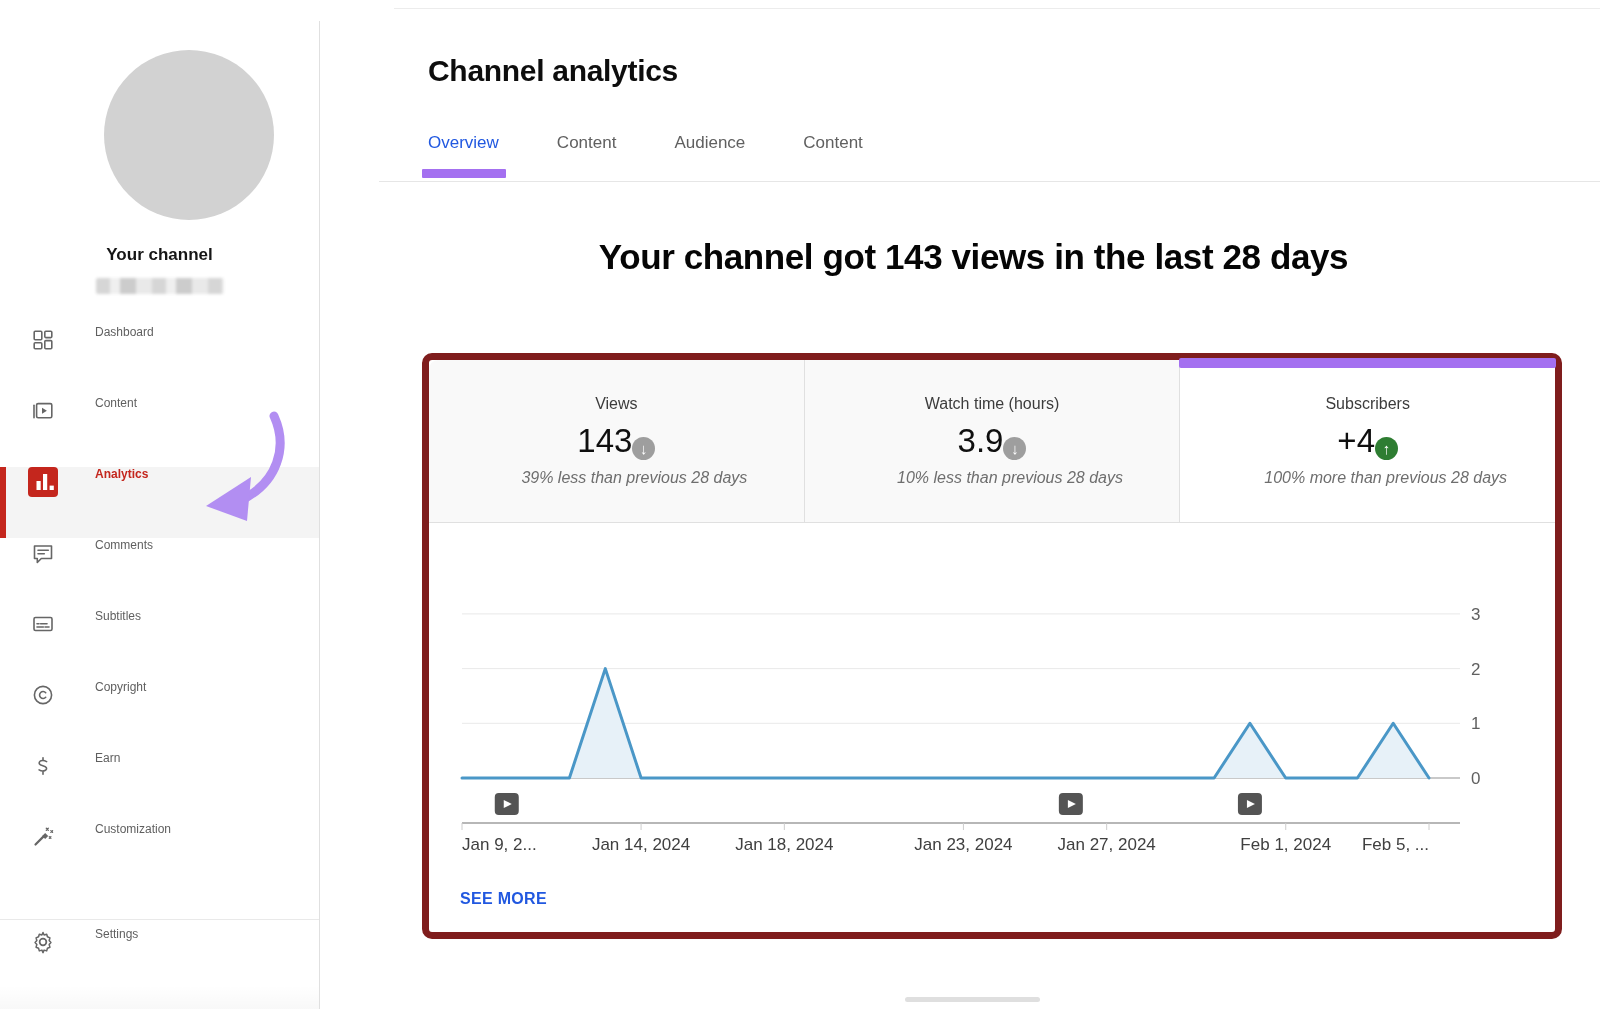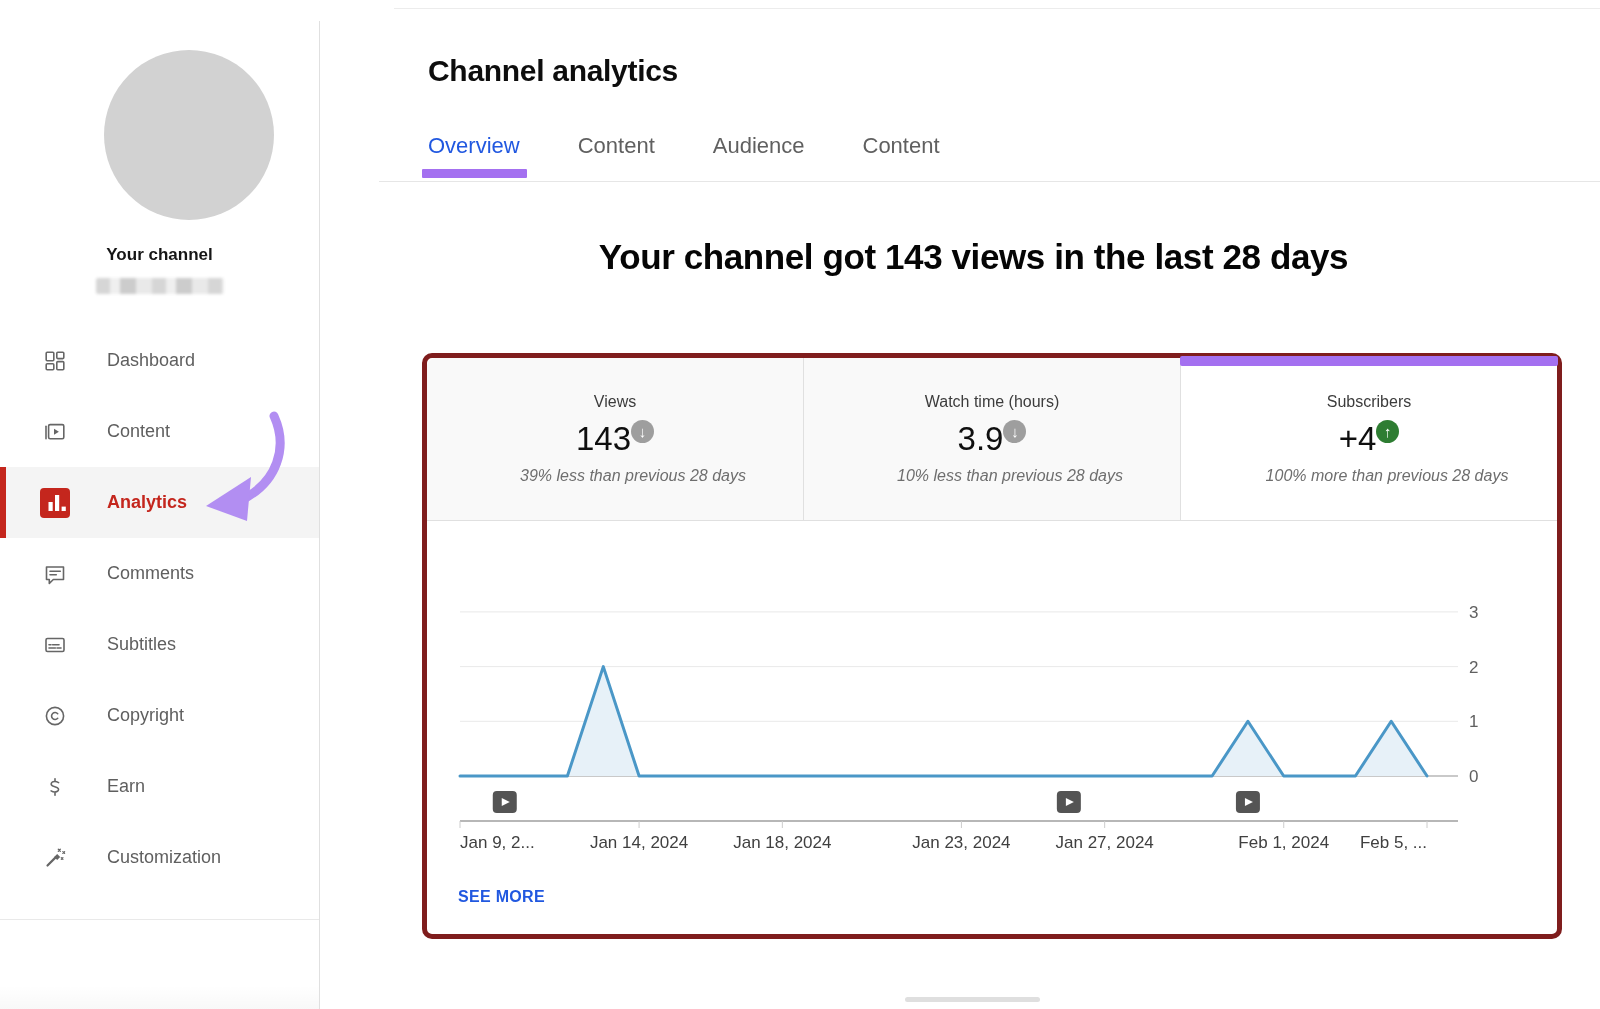--- a/index.html
+++ b/index.html
@@ -9,50 +9,50 @@
 
   
   .sidebar{position:absolute;left:0;top:0;width:320px;height:100%;background:#fff;border-right:1px solid #e0e0e0;box-sizing:border-box;margin-top:21px;}
   .sidebar::after{content:"";position:absolute;left:0;right:0;bottom:0;height:45px;background:linear-gradient(to bottom,rgba(0,0,0,0),rgba(0,0,0,0.05));pointer-events:none;}
   .avatar{position:absolute;left:104px;top:29px;width:170px;height:170px;border-radius:50%;background:#d2d2d2;}
   .your-channel{position:absolute;left:0;top:224px;width:100%;text-align:center;font-size:17px;font-weight:700;color:#161616;}
   .handle-redacted{position:absolute;top:257px;left:50%;transform:translateX(-50%);width:128px;height:16px;border-radius:2px;
       background:repeating-linear-gradient(90deg,#d6d6d6 0 14px,#efefef 14px 24px,#cccccc 24px 40px,#e9e9e9 40px 56px);
       filter:blur(1.5px);}
   .menu{position:absolute;top:304px;left:0;width:100%;}
-  .menu-item{position:relative;height:71px;display:flex;align-items:center;padding-left:40px;box-sizing:border-box;gap:37px;
-      color:#5f5f5f;font-size:18px;font-weight:500;cursor:pointer;}
+  .menu-item{position:relative;height:71px;display:flex;padding-left:28px;box-sizing:border-box;gap:37px;
+      color:#5f5f5f;font-size:12px;font-weight:500;cursor:pointer;}
   .mi-icon{width:30px;height:30px;flex:0 0 30px;display:flex;align-items:center;justify-content:center;}
   .menu-item.active{background:#f4f4f4;color:var(--active-red,#c4261d);font-weight:600;}
   .menu-item.active::before{content:"";position:absolute;left:0;top:0;width:6px;height:100%;background:var(--active-red,#c4261d);}
   .menu-divider{margin:26px 0 7px 0;border:none;border-top:1px solid #e9e9e9;}
   .annotation-arrow{position:absolute;left:195px;top:388px;pointer-events:none;}
 
   
   .main{position:absolute;left:379px;top:0;right:0;height:100%;}
   .main-topline{position:absolute;left:15px;right:0;top:8px;height:1px;background:#ececec;}
   .page-title{position:absolute;left:49px;top:34px;font-size:30px;font-weight:700;color:#0d0d0d;letter-spacing:-0.3px;}
-  .tabs{position:absolute;left:49px;top:133px;display:flex;gap:58px;font-size:22px;font-weight:500;color:#606060;}
+  .tabs{position:absolute;left:49px;top:133px;display:flex;gap:58px;font-size:17px;font-weight:500;color:#606060;}
   .tab{position:relative;cursor:pointer;}
   .tab.active{color:var(--link-blue,#2158e0);}
   .tab-underline{position:absolute;left:-6px;right:-7px;top:36px;height:9px;background:var(--accent-purple,#a470f0);border-radius:1px;}
   .tabs-divider{position:absolute;left:0;right:0;top:181px;height:1px;background:#e6e6e6;}
   .headline{position:absolute;left:0;right:32px;top:237px;text-align:center;font-size:35px;font-weight:800;color:#050505;letter-spacing:-0.4px;}
 
   
-  .card{position:absolute;left:43px;top:353px;width:1140px;height:586px;background:#fff;border:5px solid #7f1d1d;border-radius:10px;box-sizing:border-box;}
+  .card{position:absolute;left:43px;top:353px;width:1140px;height:586px;background:#fff;border:7px solid #7f1d1d;border-radius:10px;box-sizing:border-box;}
   .metrics{display:flex;height:162px;border-bottom:1px solid #e0e0e0;}
   .metric{flex:1;position:relative;background:#f9f9f9;border-right:1px solid #e0e0e0;display:flex;flex-direction:column;
       align-items:center;justify-content:center;gap:9px;cursor:pointer;}
   .metric:first-child{border-top-left-radius:9px;}
   .metric:last-child{border-right:none;border-top-right-radius:9px;}
   .metric.selected{background:#fff;}
   .selected-bar{position:absolute;top:-2px;left:-1px;right:-1px;height:10px;background:var(--accent-purple,#a470f0);border-radius:2px;}
   .metric-label{font-size:16px;color:#3c3c3c;}
-  .metric-value-row{display:flex;align-items:flex-start;}
+  .metric-value-row{display:flex;align-items:flex-end;}
   .metric-value{font-size:33px;color:#0f0f0f;}
   .trend{width:23px;height:23px;border-radius:50%;display:flex;align-items:center;justify-content:center;color:#fff;font-size:15px;font-weight:700;line-height:1;}
   .trend.down{background:var(--trend-down-gray,#9e9e9e);}
   .trend.up{background:var(--trend-up-green,#2e7d32);}
   .metric-delta{font-size:16px;font-style:italic;color:#6e6e6e;margin-left:36px;}
   .chart-area{position:absolute;left:0;top:162px;width:1140px;height:340px;}
   .see-more{position:absolute;left:31px;top:530px;font-size:16px;font-weight:700;letter-spacing:0.3px;color:var(--link-blue,#2158e0);cursor:pointer;}
 
   .bottom-pill{position:absolute;left:526px;top:997px;width:135px;height:5px;border-radius:3px;background:#dfdfdf;cursor:pointer;}
 
@@ -158,20 +158,29 @@
             <path d="M15.3 3.2 l2 2 M17.3 3.2 l-2 2" stroke-width="1.3"></path>
             <path d="M19.8 5.6 l1.8 1.8 M21.6 5.6 l-1.8 1.8" stroke-width="1.3"></path>
             <path d="M18.3 11.8 l1.6 1.6 M19.9 11.8 l-1.6 1.6" stroke-width="1.3"></path>
           </svg>
         </span>
         <span>Customization</span>
       </div>
 
       <hr class="menu-divider">
 
+      <div class="menu-item">
+        <span class="mi-icon">
+          <svg width="26" height="26" viewBox="0 0 24 24" class="ico">
+            <circle cx="12" cy="12" r="3.1"></circle>
+            <path d="M12 3.2 l1 2.3 2.4-0.7 0.7 2.4 2.3 1 -0.7 2.4 1.6 1.9 -1.6 1.9 0.7 2.4 -2.3 1 -0.7 2.4 -2.4-0.7 -1 2.3 -1-2.3 -2.4 0.7 -0.7-2.4 -2.3-1 0.7-2.4 -1.6-1.9 1.6-1.9 -0.7-2.4 2.3-1 0.7-2.4 2.4 0.7 z" stroke-width="1.4"></path>
+          </svg>
+        </span>
+        <span>Settings</span>
+      </div>
     </div>
 
     <svg class="annotation-arrow" width="95" height="120" viewBox="0 0 95 120">
       <path d="M79,7 C94,40 80,72 52,88" stroke="#b28ef2" stroke-width="9" fill="none" stroke-linecap="round"></path>
       <polygon points="11,97 56,68 52,112" fill="#b28ef2"></polygon>
     </svg>
   </nav>
 
   <main class="main">
     <div class="main-topline"></div>

